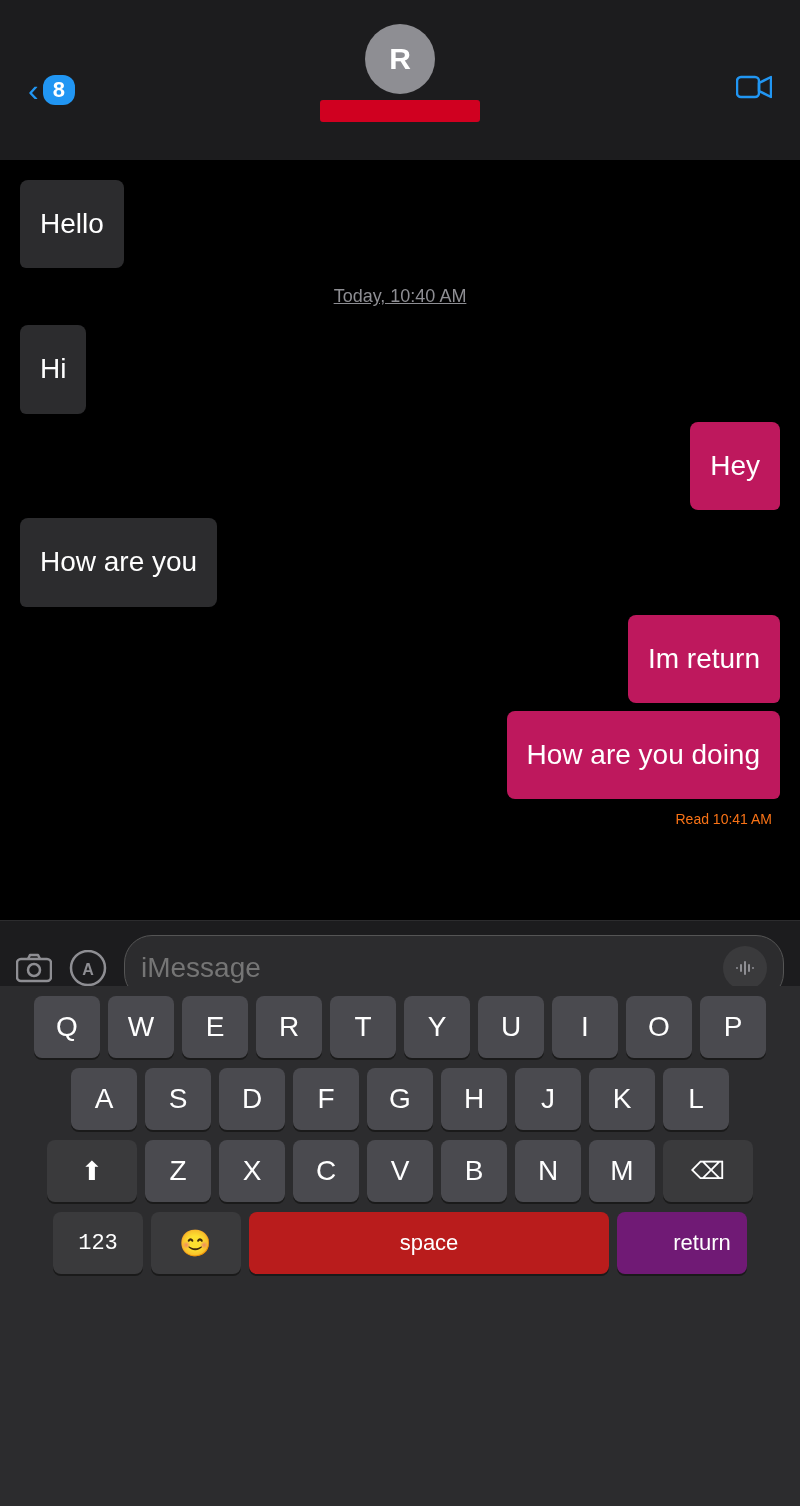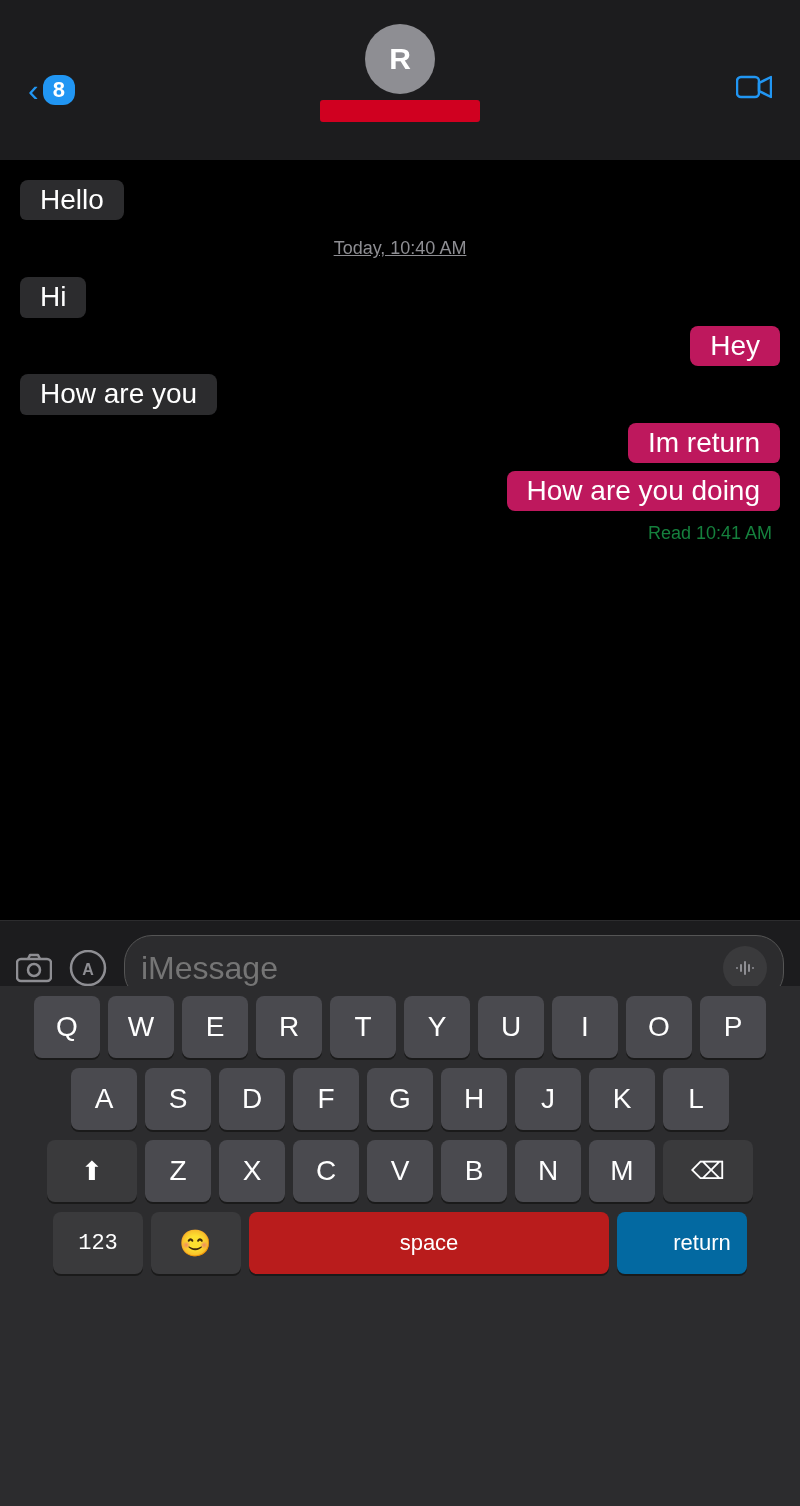--- a/index.html
+++ b/index.html
@@ -96,21 +96,21 @@
     }
     .bubble-row.incoming {
       justify-content: flex-start;
     }
     .bubble-row.outgoing {
       justify-content: flex-end;
     }
 
     .bubble {
       border-radius: 8px;
-      padding: 2px 20px;
+      padding: 26px 20px;
       max-width: 65%;
       font-size: 28px;
       font-weight: 400;
       line-height: 1.3;
       color: #fff;
     }
     .bubble.incoming {
       background: #2c2c2e;
       border-bottom-left-radius: 6px;
     }
@@ -122,22 +122,22 @@
     .timestamp-center {
       text-align: center;
       color: #8e8e93;
       font-size: 18px;
       padding: 10px 0;
       text-decoration: underline;
     }
 
     .read-receipt {
       text-align: right;
-      color: #15803d;
-      font-size: 18px;
+      color: #f97316;
+      font-size: 14px;
       padding: 4px 8px;
     }
 
     
     .input-area {
       background: #1c1c1e;
       padding: 14px 16px;
       display: flex;
       align-items: center;
       gap: 14px;
@@ -160,21 +160,21 @@
       align-items: center;
       padding: 10px 16px;
       gap: 10px;
     }
     .message-input {
       flex: 1;
       background: transparent;
       border: none;
       outline: none;
       color: #fdba74;
-      font-size: 32px;
+      font-size: 28px;
       caret-color: #2196f3;
     }
     .audio-btn {
       background: #3a3a3c;
       border-radius: 50%;
       width: 44px;
       height: 44px;
       display: flex;
       align-items: center;
       justify-content: center;
@@ -267,21 +267,21 @@
       font-size: 22px;
       max-width: 90px;
       font-family: Liberation Mono, monospace;
     }
     .key.emoji-key {
       background: #3a3a3c;
       font-size: 26px;
       max-width: 90px;
     }
     .key.return-key {
-      background: #0369a1;
+      background: #701a75;
       font-size: 22px;
       max-width: 130px;
       padding-left: 40px;
     }
   </style>
 </head>
 <body>
 
 <div class="header">
   <div class="back-btn">

